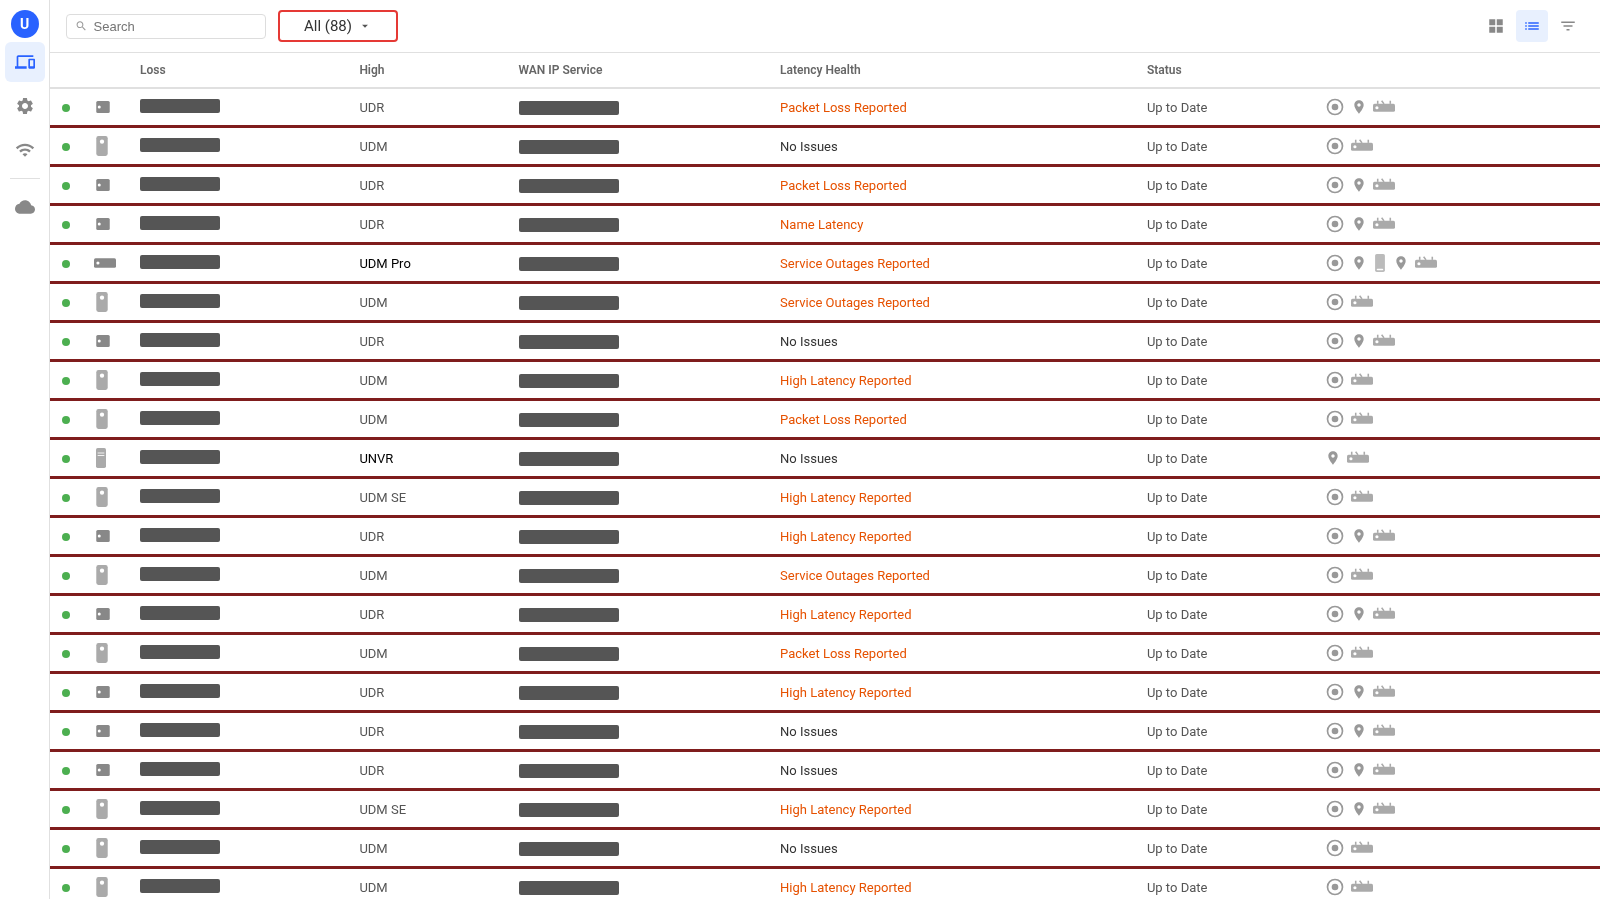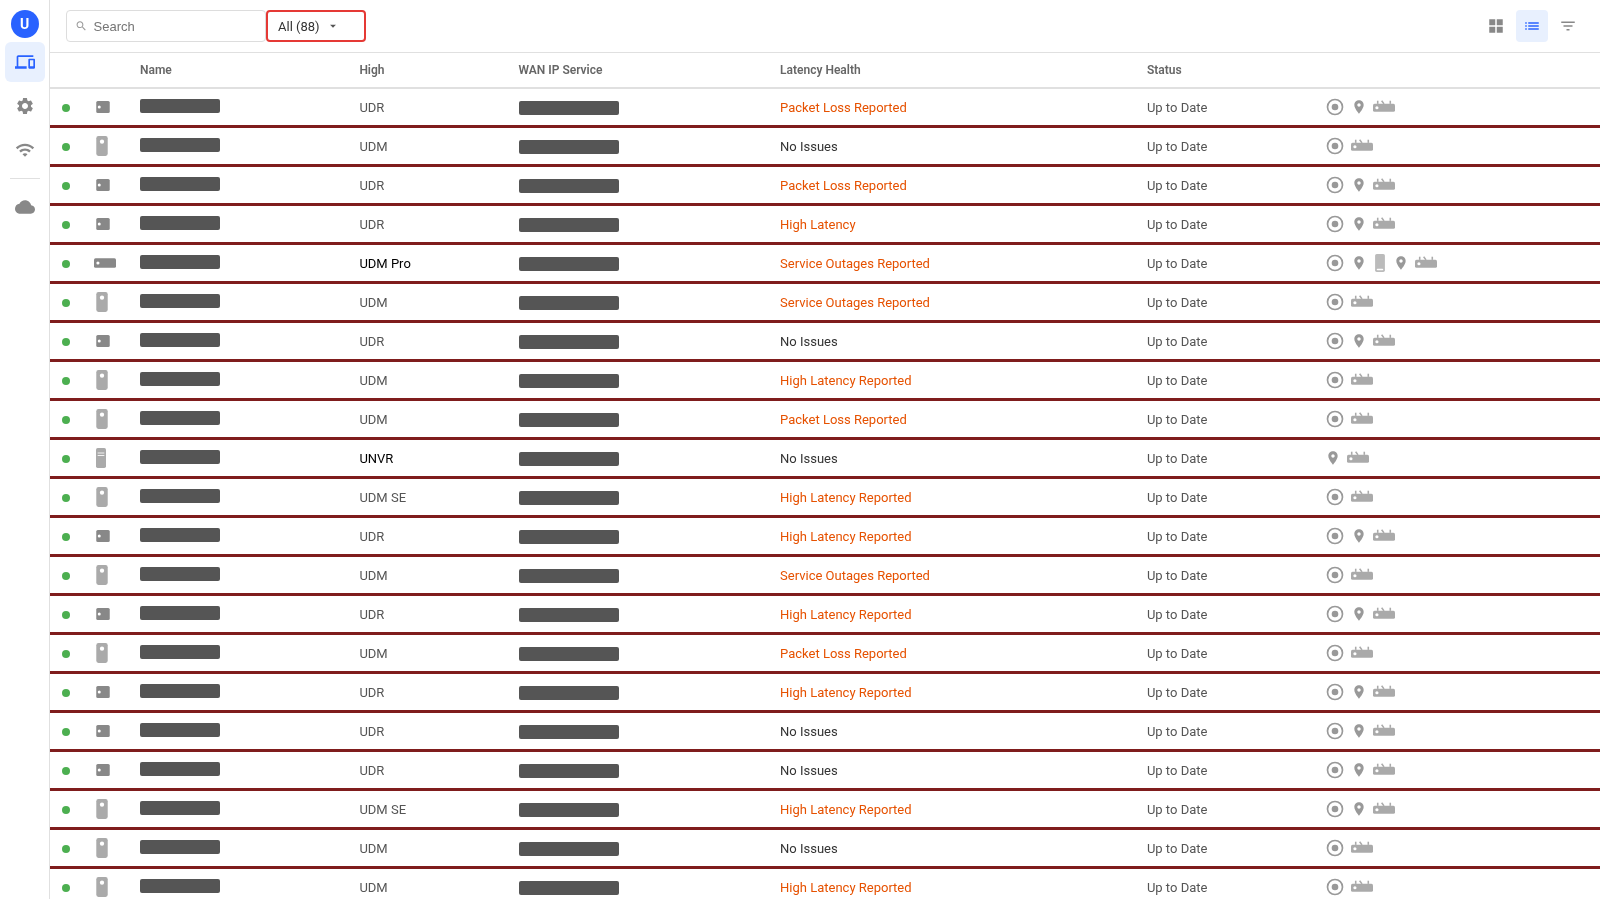--- a/index.html
+++ b/index.html
@@ -70,21 +70,23 @@
     }
     .topbar-right {
       display: flex;
       align-items: center;
       gap: 8px;
     }
 
     
     .toolbar {
       display: flex;
+      align-items: center;
       padding: 10px 16px;
+      gap: 12px;
       background: #fff;
       border-bottom: 1px solid #e0e0e0;
     }
     .search-box {
       display: flex;
       align-items: center;
       border: 1px solid #ddd;
       border-radius: 4px;
       padding: 4px 8px;
       gap: 6px;
@@ -96,27 +98,27 @@
       outline: none;
       font-size: 13px;
       color: #555;
       background: transparent;
       width: 100%;
     }
 
     .filter-dropdown {
       border: 2px solid #e53935;
       border-radius: 4px;
-      padding: 5px 10px;
+      padding: 5px 24px;
       display: flex;
       align-items: center;
       gap: 6px;
       cursor: pointer;
       background: #fff;
-      font-size: 13px;
+      font-size: 15px;
       color: #333;
       min-width: 100px;
     }
 
     .spacer { flex: 1; }
 
     .view-icons {
       display: flex;
       align-items: center;
       gap: 4px;
@@ -290,21 +292,21 @@
       </div>
     </div>
   </div>
 
   <div class="table-container">
     <table>
       <thead>
         <tr>
           <th style="width:20px;"></th>
           <th style="width:40px;"></th>
-          <th>Name</th>
+          <th>Loss</th>
           <th>High</th>
           <th>WAN IP Service</th>
           <th>Latency Health</th>
           <th>Status</th>
           <th></th>
         </tr>
       </thead>
       <tbody id="table-body">
       <tr>
     <td>
@@ -427,21 +429,21 @@
                 <circle cx="7" cy="12" r="2" fill="#fff"></circle>
               </svg>
     </td>
     <td>
       <span class="name-redacted"></span>
     </td>
     <td style="color:#555;">UDR</td>
     <td>
       <span class="ip-redacted"></span>
     </td>
-    <td class="health-issues">High Latency</td>
+    <td class="health-issues">Name Latency</td>
     <td style="color:#555;">Up to Date</td>
     <td>
       <div class="status-icons">
                 <svg width="20" height="20" viewBox="0 0 24 24" fill="none" stroke="#999" stroke-width="2">
                   <circle cx="12" cy="12" r="9"></circle>
                   <circle cx="12" cy="12" r="3" fill="#999"></circle>
                 </svg>
                 <svg width="16" height="16" viewBox="0 0 24 24" fill="#999">
                   <path d="M12 2C8.13 2 5 5.13 5 9c0 5.25 7 13 7 13s7-7.75 7-13c0-3.87-3.13-7-7-7zm0 9.5c-1.38 0-2.5-1.12-2.5-2.5s1.12-2.5 2.5-2.5 2.5 1.12 2.5 2.5-1.12 2.5-2.5 2.5z"></path>
                 </svg>

